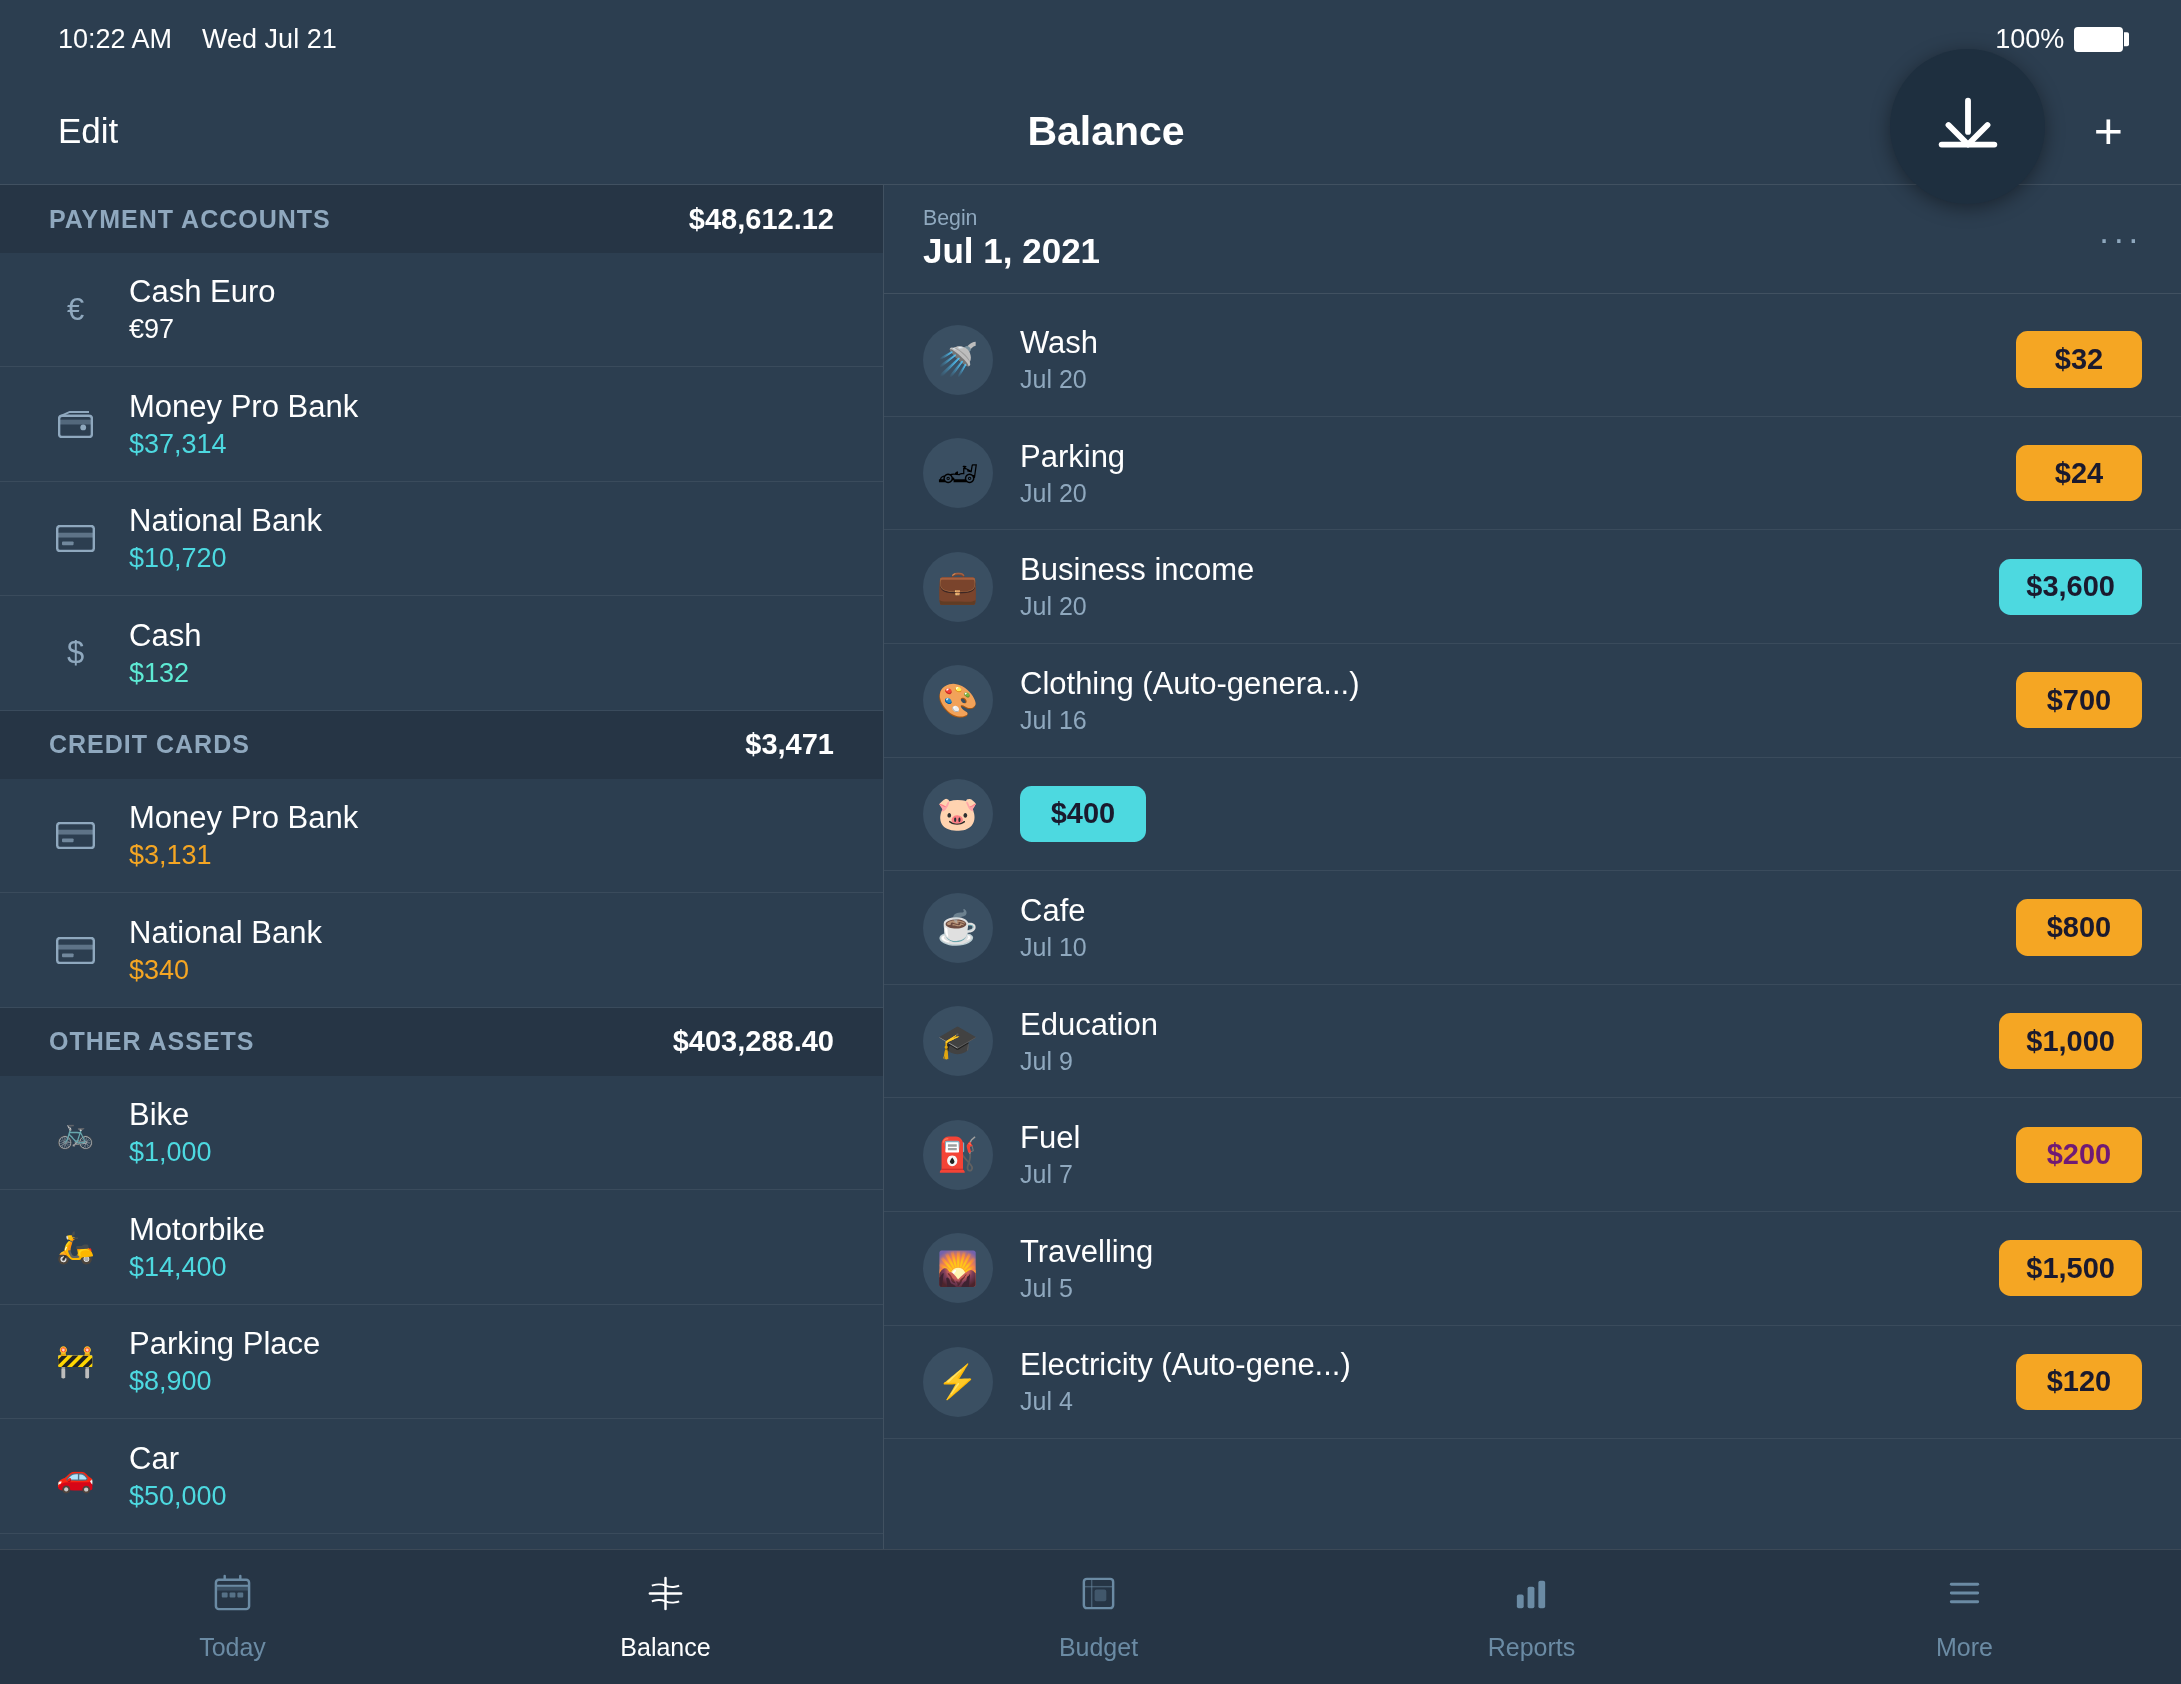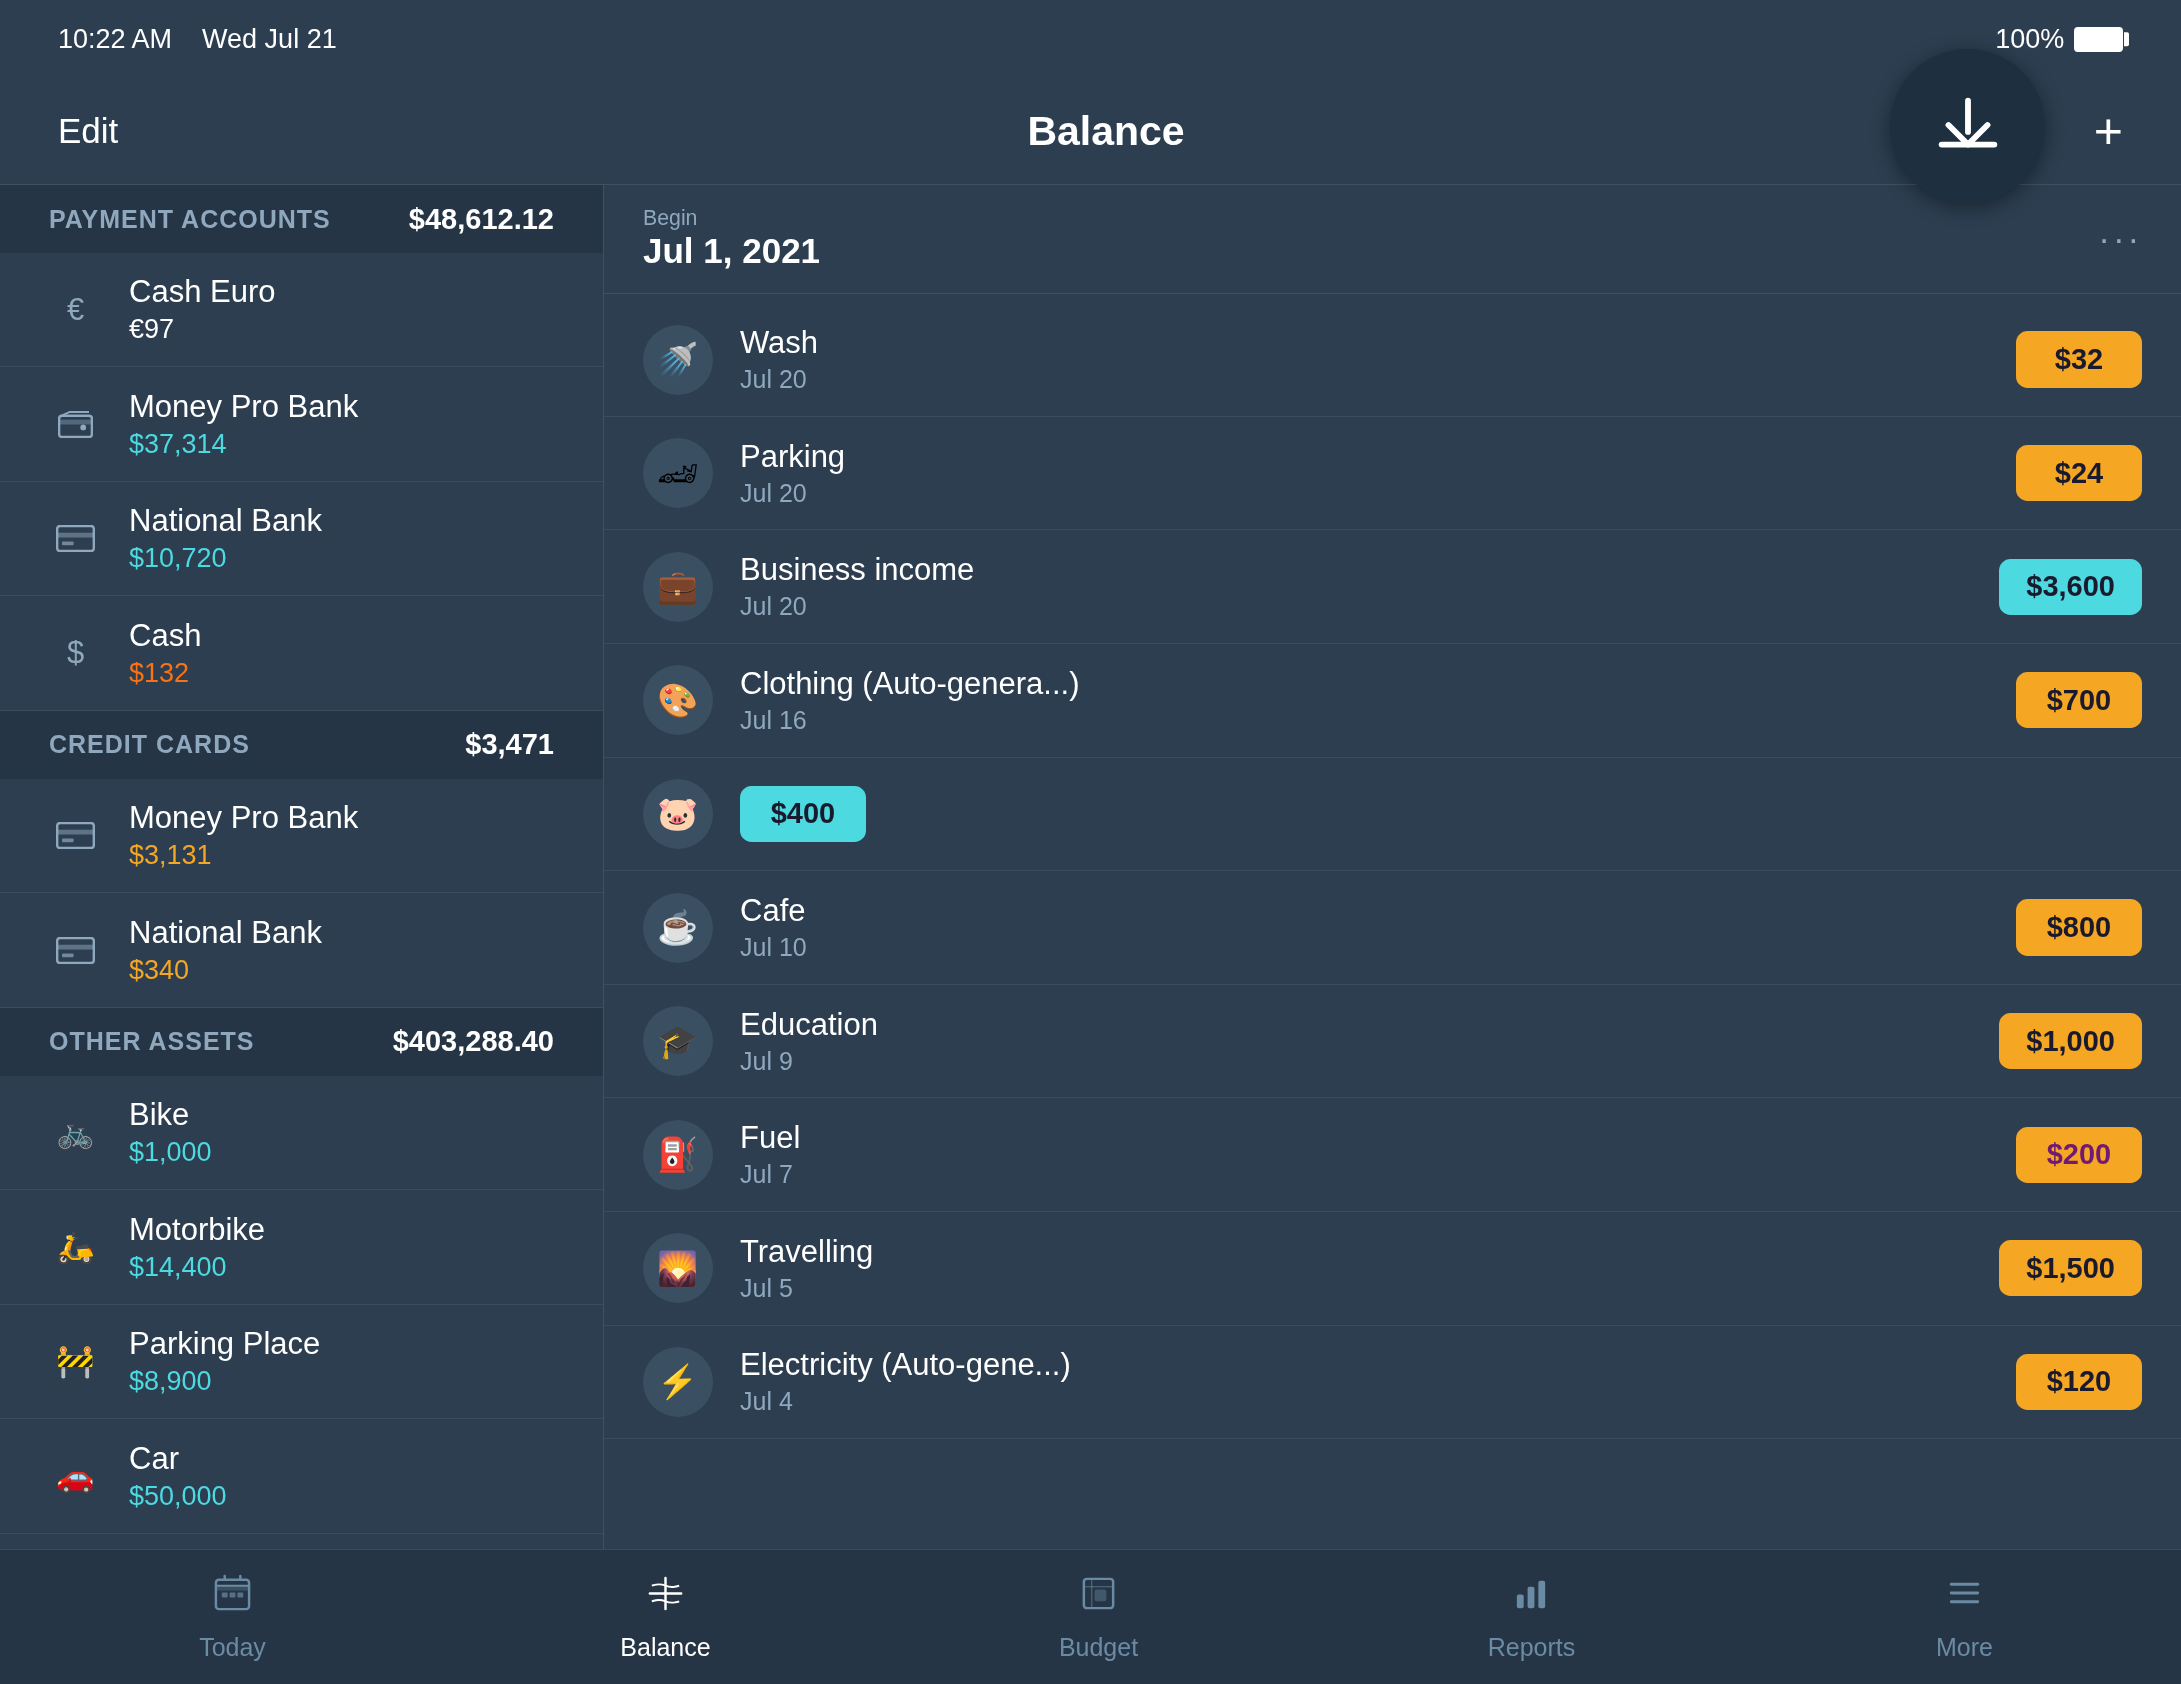--- a/index.html
+++ b/index.html
@@ -111,21 +111,21 @@
     
     .main-content {
       flex: 1;
       display: flex;
       background: #2c3e50;
       overflow: hidden;
     }
 
     
     .left-panel {
-      width: 604px;
+      width: 884px;
       background: #2c3e50;
       overflow-y: auto;
       border-right: 1px solid rgba(255,255,255,0.1);
     }
     .left-panel::-webkit-scrollbar { width: 0; }
 
     .section-header {
       background: #263545;
       padding: 17.5px 49px;
       display: flex;
@@ -354,21 +354,21 @@
         </div>
       <div class="account-info">
         <div class="account-name">National Bank</div>
         <div class="account-balance" style="color:#4dd9e0">$10,720</div>
       </div>
     </div>
       <div class="account-item">
       <div class="account-icon">$</div>
       <div class="account-info">
         <div class="account-name">Cash</div>
-        <div class="account-balance" style="color:#f97316">$132</div>
+        <div class="account-balance" style="color:#5eead4">$132</div>
       </div>
     </div>
       <div class="section-header">
     <span class="section-title">CREDIT CARDS</span>
     <span class="section-total">$3,471</span>
   </div>
       <div class="account-item">
       <div class="account-icon">
           <svg width="39" height="27" viewBox="0 0 40 28" fill="none">
         <rect x="1" y="1" width="38" height="26" rx="3" stroke="#8fa8be" stroke-width="2.5" fill="none"></rect>

